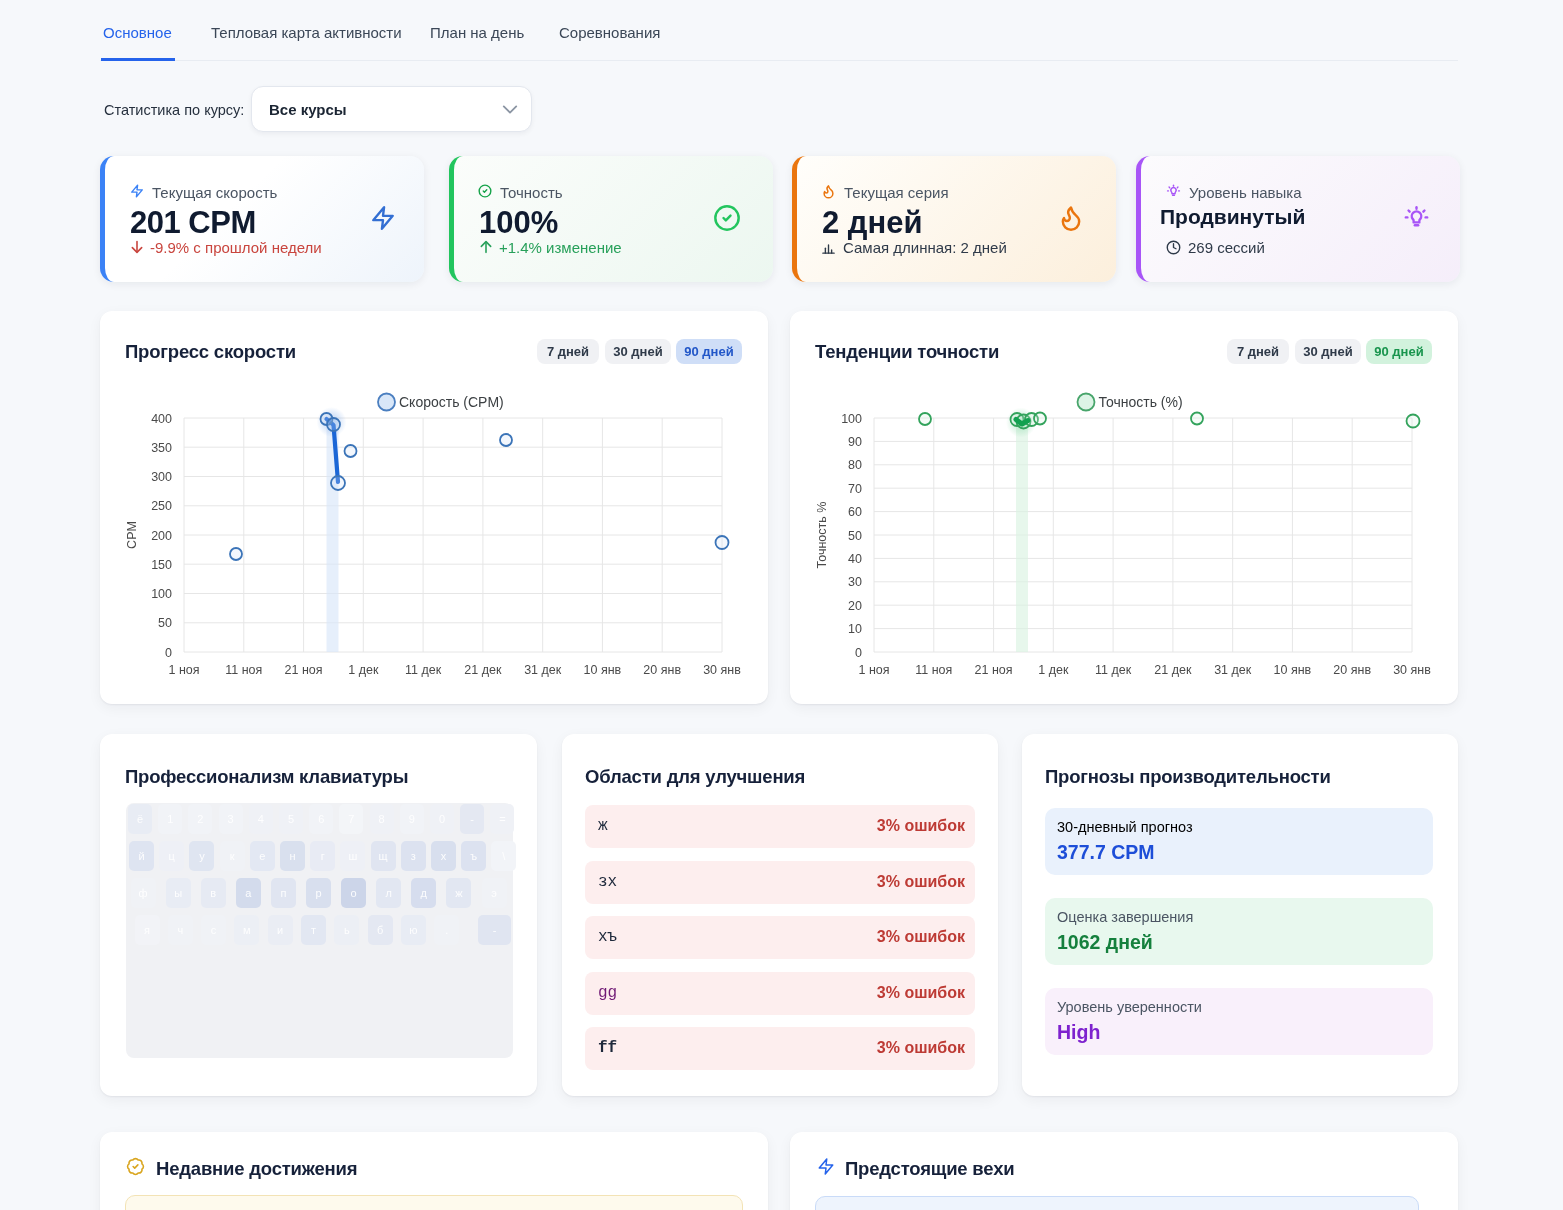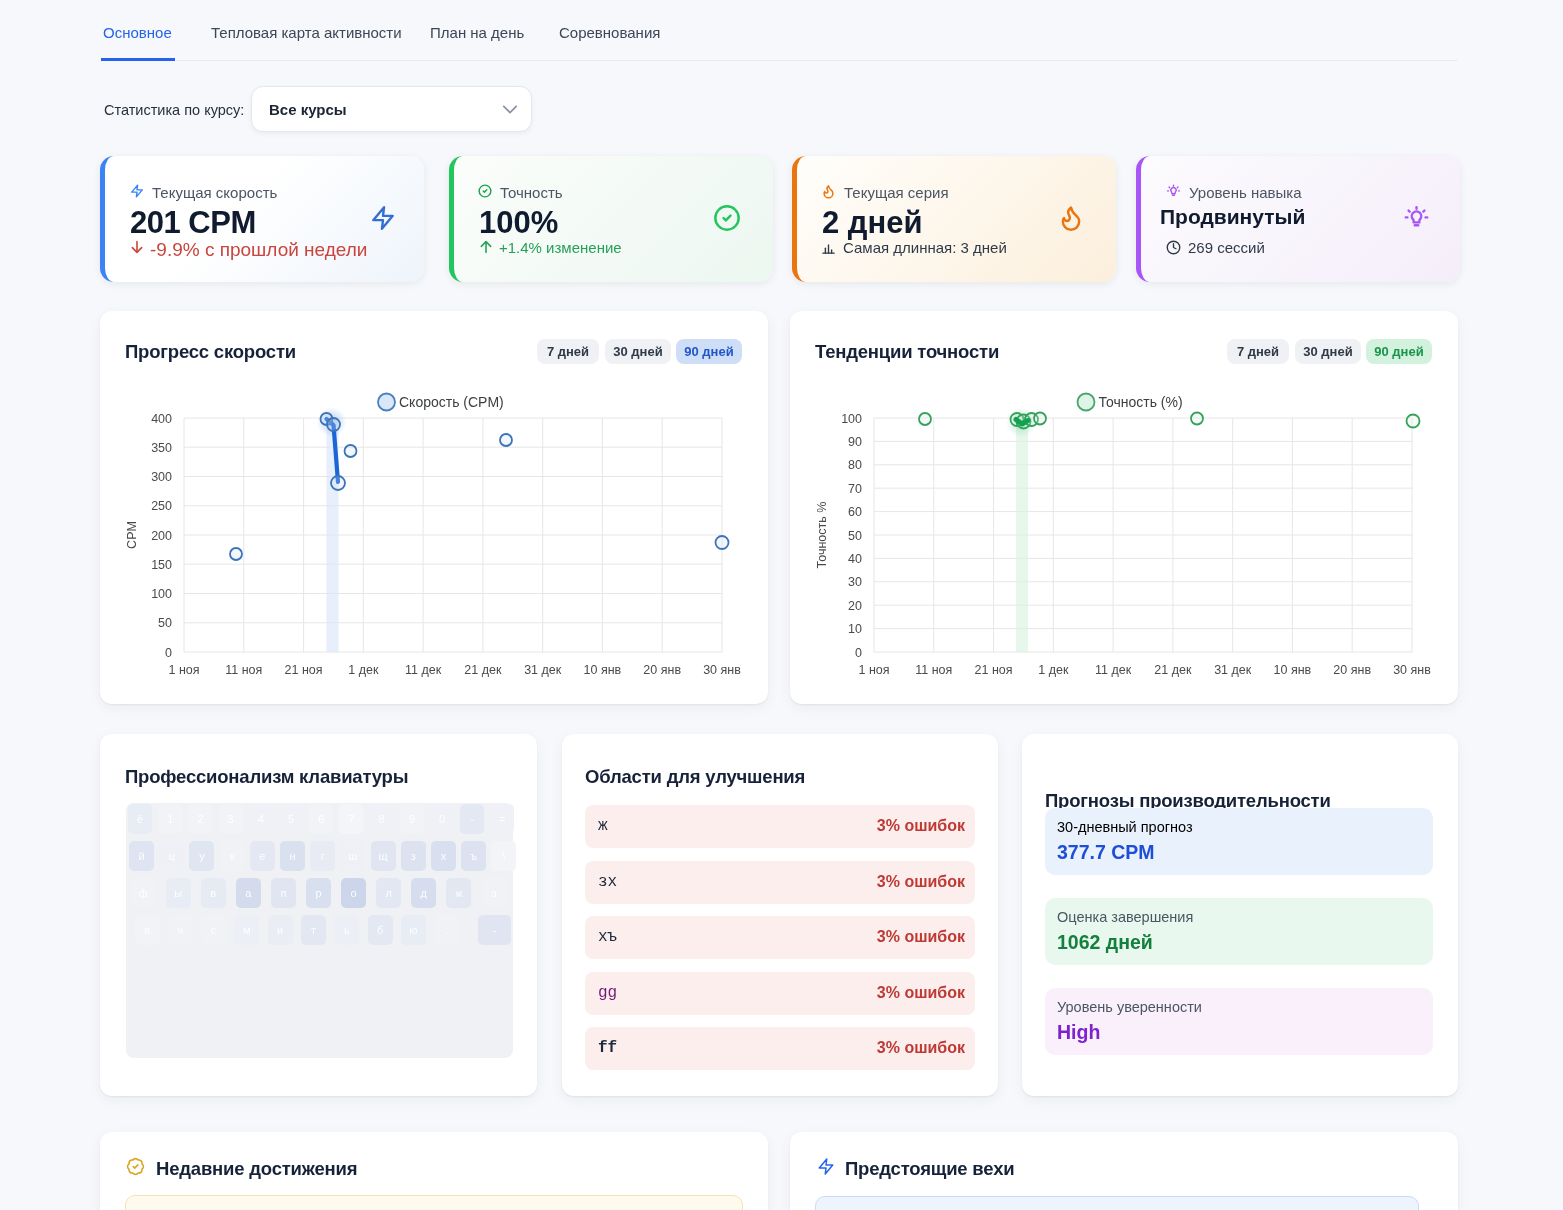--- a/index.html
+++ b/index.html
@@ -31,21 +31,21 @@
 <div class="abs" style="left:1136px;top:156px;width:324px;height:126px;background:linear-gradient(135deg,#fcfbfd 0%,#f5eefa 100%);border-left:5px solid #a855f7;border-radius:14px;box-shadow:0 2px 8px rgba(16,24,40,.07);"></div>
 <svg class="abs" style="left:130px;top:184px;" width="14" height="14" viewBox="0 0 24 24" fill="none" stroke="#3b82f6" stroke-width="2.4" stroke-linecap="round" stroke-linejoin="round">
     <path d="M13 2 3 14h9l-1 8 10-12h-9l1-8z"></path>
   </svg>
 <div class="abs" style="left:152px;top:184px;font-size:15px;font-weight:500;color:#4b5563;">Текущая скорость</div>
 <div class="abs" style="left:130px;top:205px;font-size:31px;font-weight:700;color:#101b30;letter-spacing:-0.5px;">201 CPM</div>
 <svg class="abs" style="left:129px;top:239px;" width="16" height="16" viewBox="0 0 24 24" fill="none" stroke="#c9453e" stroke-width="2.4" stroke-linecap="round" stroke-linejoin="round">
     <path d="M12 4v15"></path>
     <path d="m19 13-7 7-7-7"></path>
   </svg>
-<div class="abs" style="left:150px;top:239px;font-size:19px;color:#c9453e;">-9.9% с прошлой недели</div>
+<div class="abs" style="left:150px;top:239px;font-size:15px;color:#c9453e;">-9.9% с прошлой недели</div>
 <svg class="abs" style="left:370px;top:205px;" width="26" height="26" viewBox="0 0 24 24" fill="none" stroke="#336fd3" stroke-width="2.2" stroke-linecap="round" stroke-linejoin="round">
     <path d="M13 2 3 14h9l-1 8 10-12h-9l1-8z"></path>
   </svg>
 <svg class="abs" style="left:478px;top:184px;" width="14" height="14" viewBox="0 0 24 24" fill="none" stroke="#16a34a" stroke-width="2.4" stroke-linecap="round" stroke-linejoin="round">
     <circle cx="12" cy="12" r="10"></circle>
     <path d="m9 12 2 2 4-4"></path>
   </svg>
 <div class="abs" style="left:500px;top:184px;font-size:15px;font-weight:500;color:#4b5563;">Точность</div>
 <div class="abs" style="left:479px;top:205px;font-size:31px;font-weight:700;color:#101b30;">100%</div>
 <svg class="abs" style="left:478px;top:239px;" width="16" height="16" viewBox="0 0 24 24" fill="none" stroke="#27a05a" stroke-width="2.4" stroke-linecap="round" stroke-linejoin="round">
@@ -61,21 +61,21 @@
     <path d="M8.5 14.5A2.5 2.5 0 0 0 11 12c0-1.38-.5-2-1-3-1.072-2.143-.224-4.054 2-6 .5 2.5 2 4.9 4 6.5 2 1.6 3 3.5 3 5.5a7 7 0 1 1-14 0c0-1.153.433-2.294 1-3a2.5 2.5 0 0 0 2.5 2.5z"></path>
   </svg>
 <div class="abs" style="left:844px;top:184px;font-size:15px;font-weight:500;color:#4b5563;">Текущая серия</div>
 <div class="abs" style="left:822px;top:205px;font-size:31px;font-weight:700;color:#101b30;">2 дней</div>
 <svg class="abs" style="left:821px;top:240px;" width="15" height="15" viewBox="0 0 24 24" fill="none" stroke="#2f3a49" stroke-width="2.2" stroke-linecap="round" stroke-linejoin="round">
     <path d="M3 21h18"></path>
     <path d="M7 21v-8"></path>
     <path d="M12 21V8"></path>
     <path d="M17 21v-5"></path>
   </svg>
-<div class="abs" style="left:843px;top:239px;font-size:15px;color:#2f3a49;">Самая длинная: 3 дней</div>
+<div class="abs" style="left:843px;top:239px;font-size:15px;color:#2f3a49;">Самая длинная: 2 дней</div>
 <svg class="abs" style="left:1057px;top:204px;" width="28" height="28" viewBox="0 0 24 24" fill="none" stroke="#ea750e" stroke-width="2.1" stroke-linecap="round" stroke-linejoin="round">
     <path d="M8.5 14.5A2.5 2.5 0 0 0 11 12c0-1.38-.5-2-1-3-1.072-2.143-.224-4.054 2-6 .5 2.5 2 4.9 4 6.5 2 1.6 3 3.5 3 5.5a7 7 0 1 1-14 0c0-1.153.433-2.294 1-3a2.5 2.5 0 0 0 2.5 2.5z"></path>
   </svg>
 <svg class="abs" style="left:1166px;top:184px;" width="15" height="15" viewBox="0 0 24 24" fill="none" stroke="#a855f7" stroke-width="2.2" stroke-linecap="round" stroke-linejoin="round">
 <path d="M9.5 14.5c.1-.8-.3-1.5-.9-2.1a4.2 4.2 0 1 1 6.8 0c-.6.6-1 1.3-.9 2.1"></path>
     <path d="M9.5 15.5h5"></path>
     <path d="M10.5 18h3"></path>
 <path d="M12 2v1.4"></path>
     <path d="M4.9 4.9l1 1"></path>
     <path d="M19.1 4.9l-1 1"></path>
@@ -295,21 +295,21 @@
 <div class="abs" style="left:585px;top:916.0px;width:390px;height:43px;background:#fdeeee;border-radius:8px;"></div>
 <div class="abs" style="left:598px;top:928.0px;font-size:16px;color:#1e293b;font-family:'Liberation Mono',monospace;">хъ</div>
 <div class="abs" style="left:775px;top:928.0px;width:190px;text-align:right;font-size:16px;font-weight:600;color:#bd3a34;">3% ошибок</div>
 <div class="abs" style="left:585px;top:971.5px;width:390px;height:43px;background:#fdeeee;border-radius:8px;"></div>
 <div class="abs" style="left:598px;top:983.5px;font-size:16px;color:#701a75;font-family:'Liberation Mono',monospace;">gg</div>
 <div class="abs" style="left:775px;top:983.5px;width:190px;text-align:right;font-size:16px;font-weight:600;color:#bd3a34;">3% ошибок</div>
 <div class="abs" style="left:585px;top:1027.0px;width:390px;height:43px;background:#fdeeee;border-radius:8px;"></div>
 <div class="abs" style="left:598px;top:1039.0px;font-size:16px;color:#1e293b;font-family:'Liberation Mono',monospace;font-weight:bold;">ff</div>
 <div class="abs" style="left:775px;top:1039.0px;width:190px;text-align:right;font-size:16px;font-weight:600;color:#bd3a34;">3% ошибок</div>
 <div class="card" style="left:1022px;top:734px;width:436px;height:362px;"></div>
-<div class="abs ctitle" style="left:1045px;top:766px;margin-top:24px;">Прогнозы производительности</div>
+<div class="abs ctitle" style="left:1045px;top:766px;">Прогнозы производительности</div>
 <div class="abs" style="left:1045px;top:808px;width:388px;height:67px;background:#e9f1fc;border-radius:10px;"></div>
 <div class="abs" style="left:1057px;top:819px;font-size:14.5px;color:#000000;">30-дневный прогноз</div>
 <div class="abs" style="left:1057px;top:841px;font-size:19.5px;font-weight:700;color:#1d4ed8;">377.7 CPM</div>
 <div class="abs" style="left:1045px;top:898px;width:388px;height:67px;background:#e8f8ee;border-radius:10px;"></div>
 <div class="abs" style="left:1057px;top:909px;font-size:14.5px;color:#4b5563;">Оценка завершения</div>
 <div class="abs" style="left:1057px;top:931px;font-size:19.5px;font-weight:700;color:#15803d;">1062 дней</div>
 <div class="abs" style="left:1045px;top:988px;width:388px;height:67px;background:#f9f0fb;border-radius:10px;"></div>
 <div class="abs" style="left:1057px;top:999px;font-size:14.5px;color:#4b5563;">Уровень уверенности</div>
 <div class="abs" style="left:1057px;top:1021px;font-size:19.5px;font-weight:700;color:#7e22ce;text-align:center;">High</div>
 <div class="card" style="left:100px;top:1132px;width:668px;height:200px;"></div>

